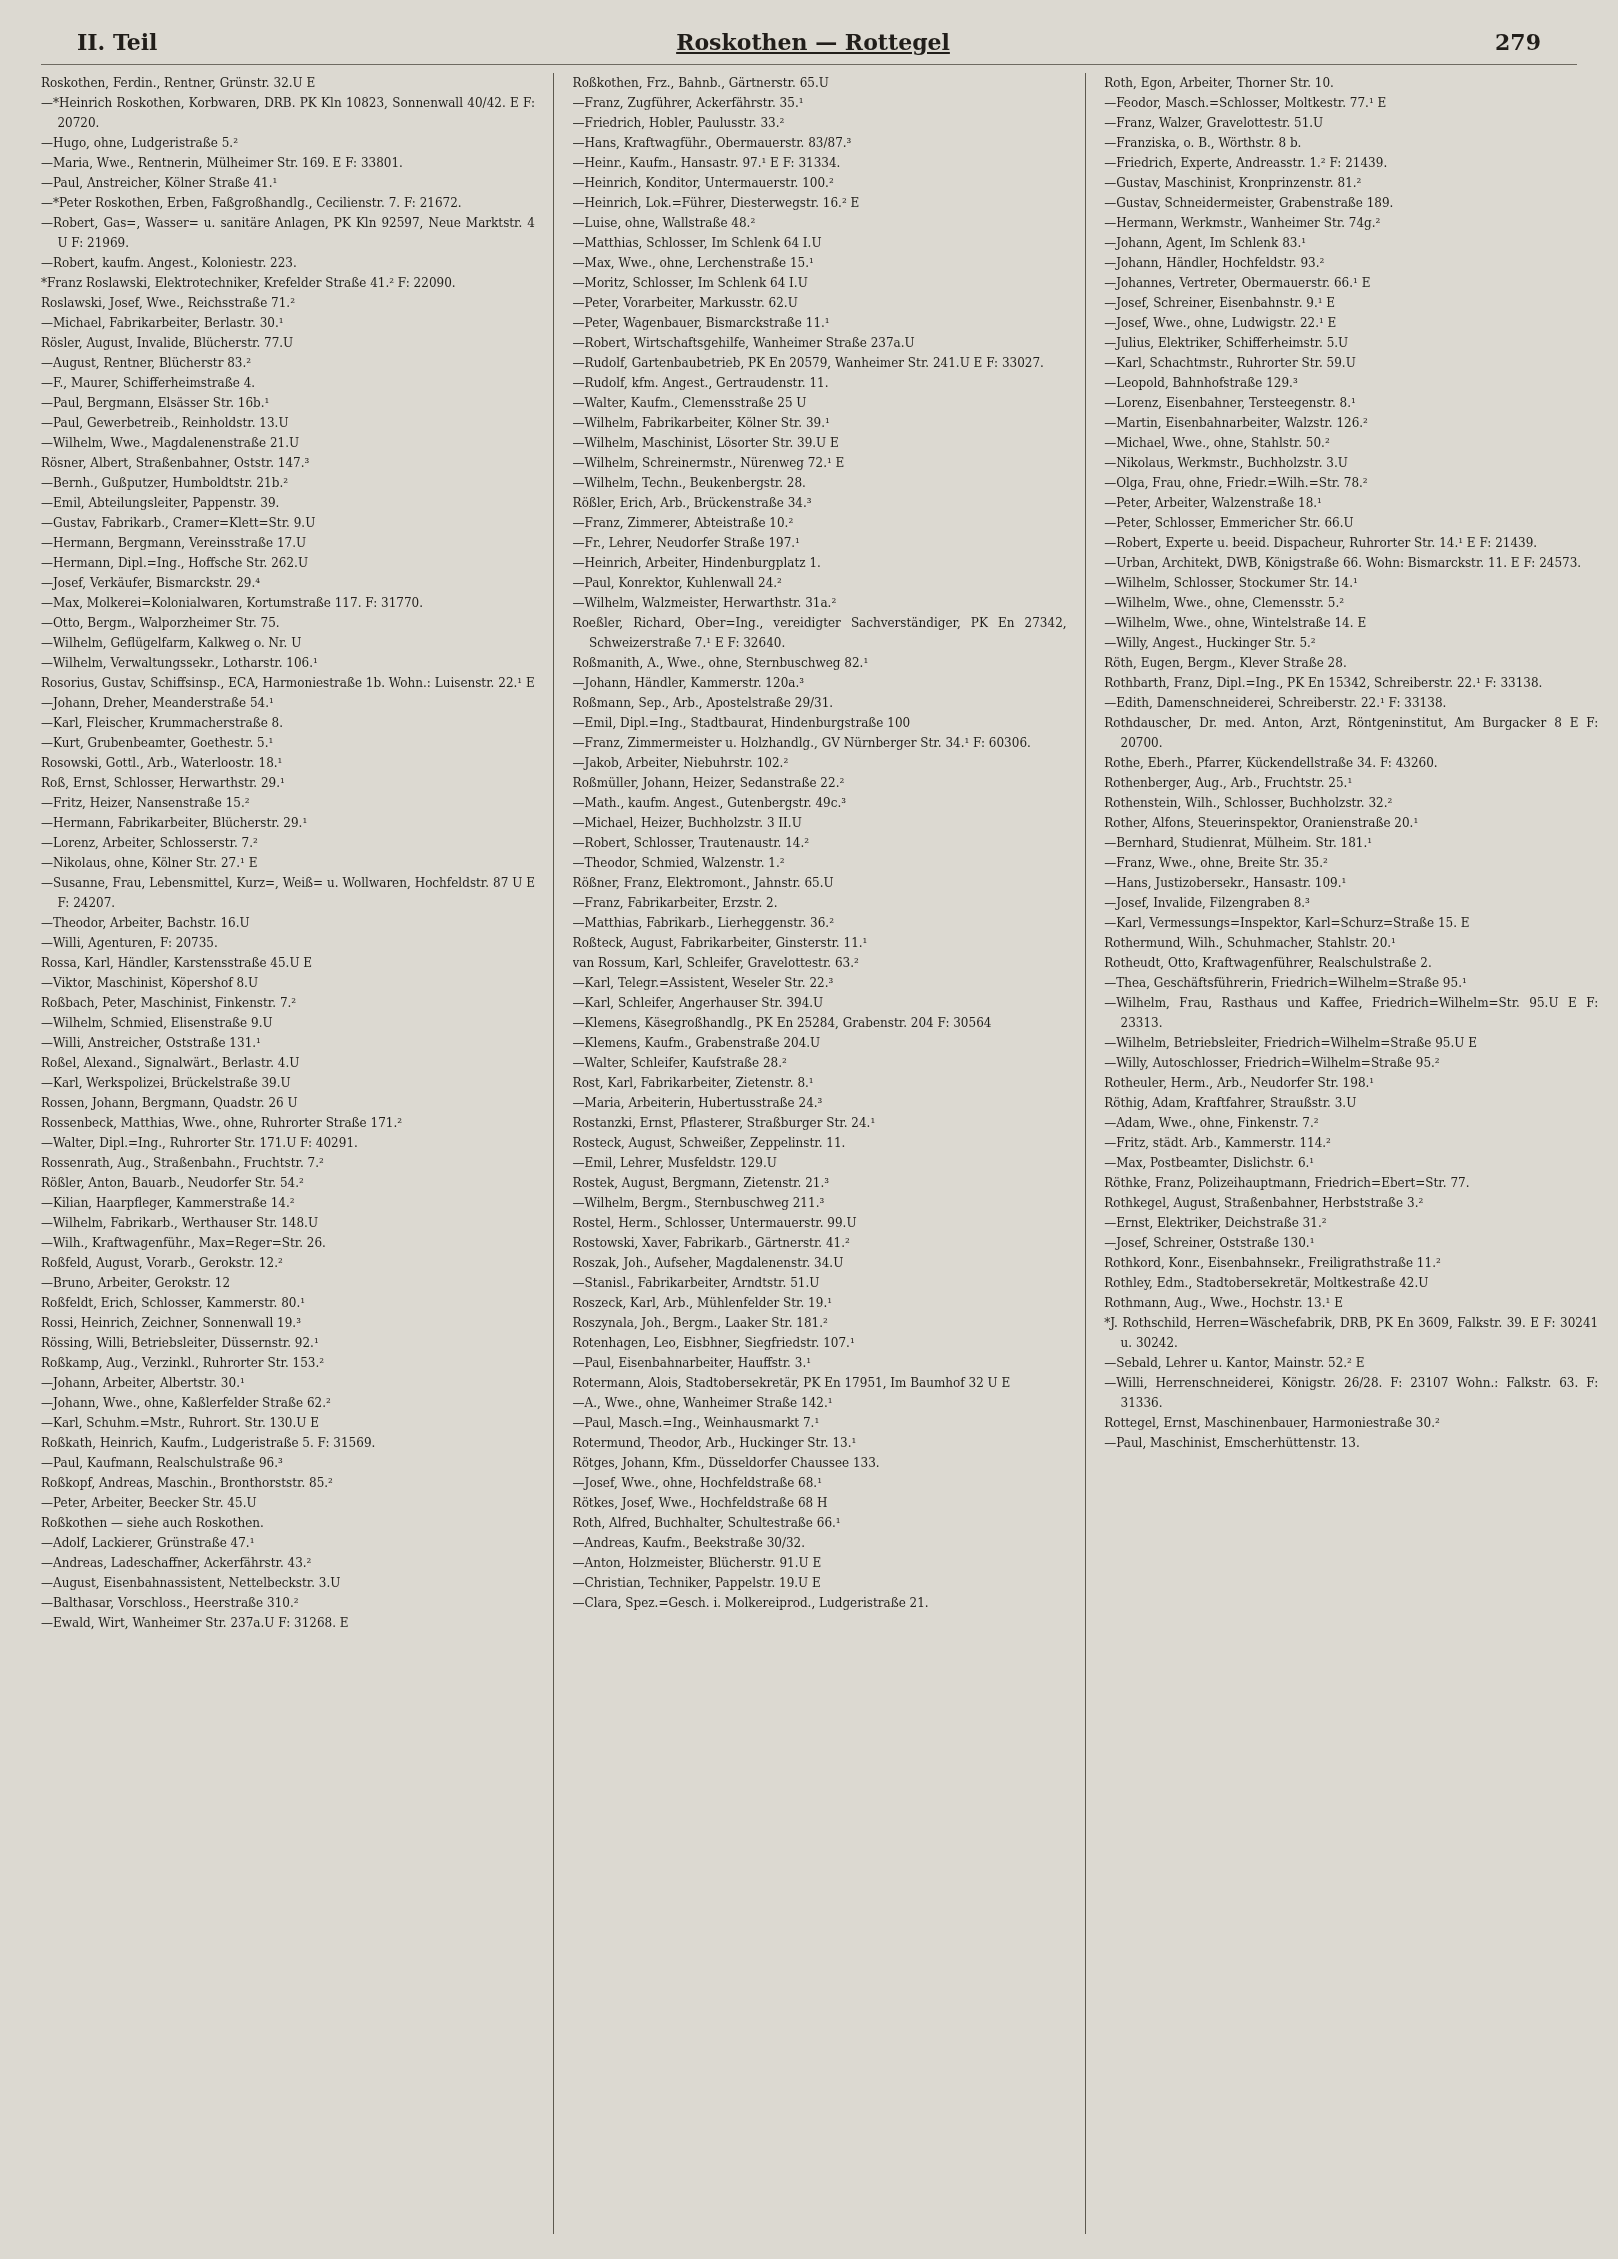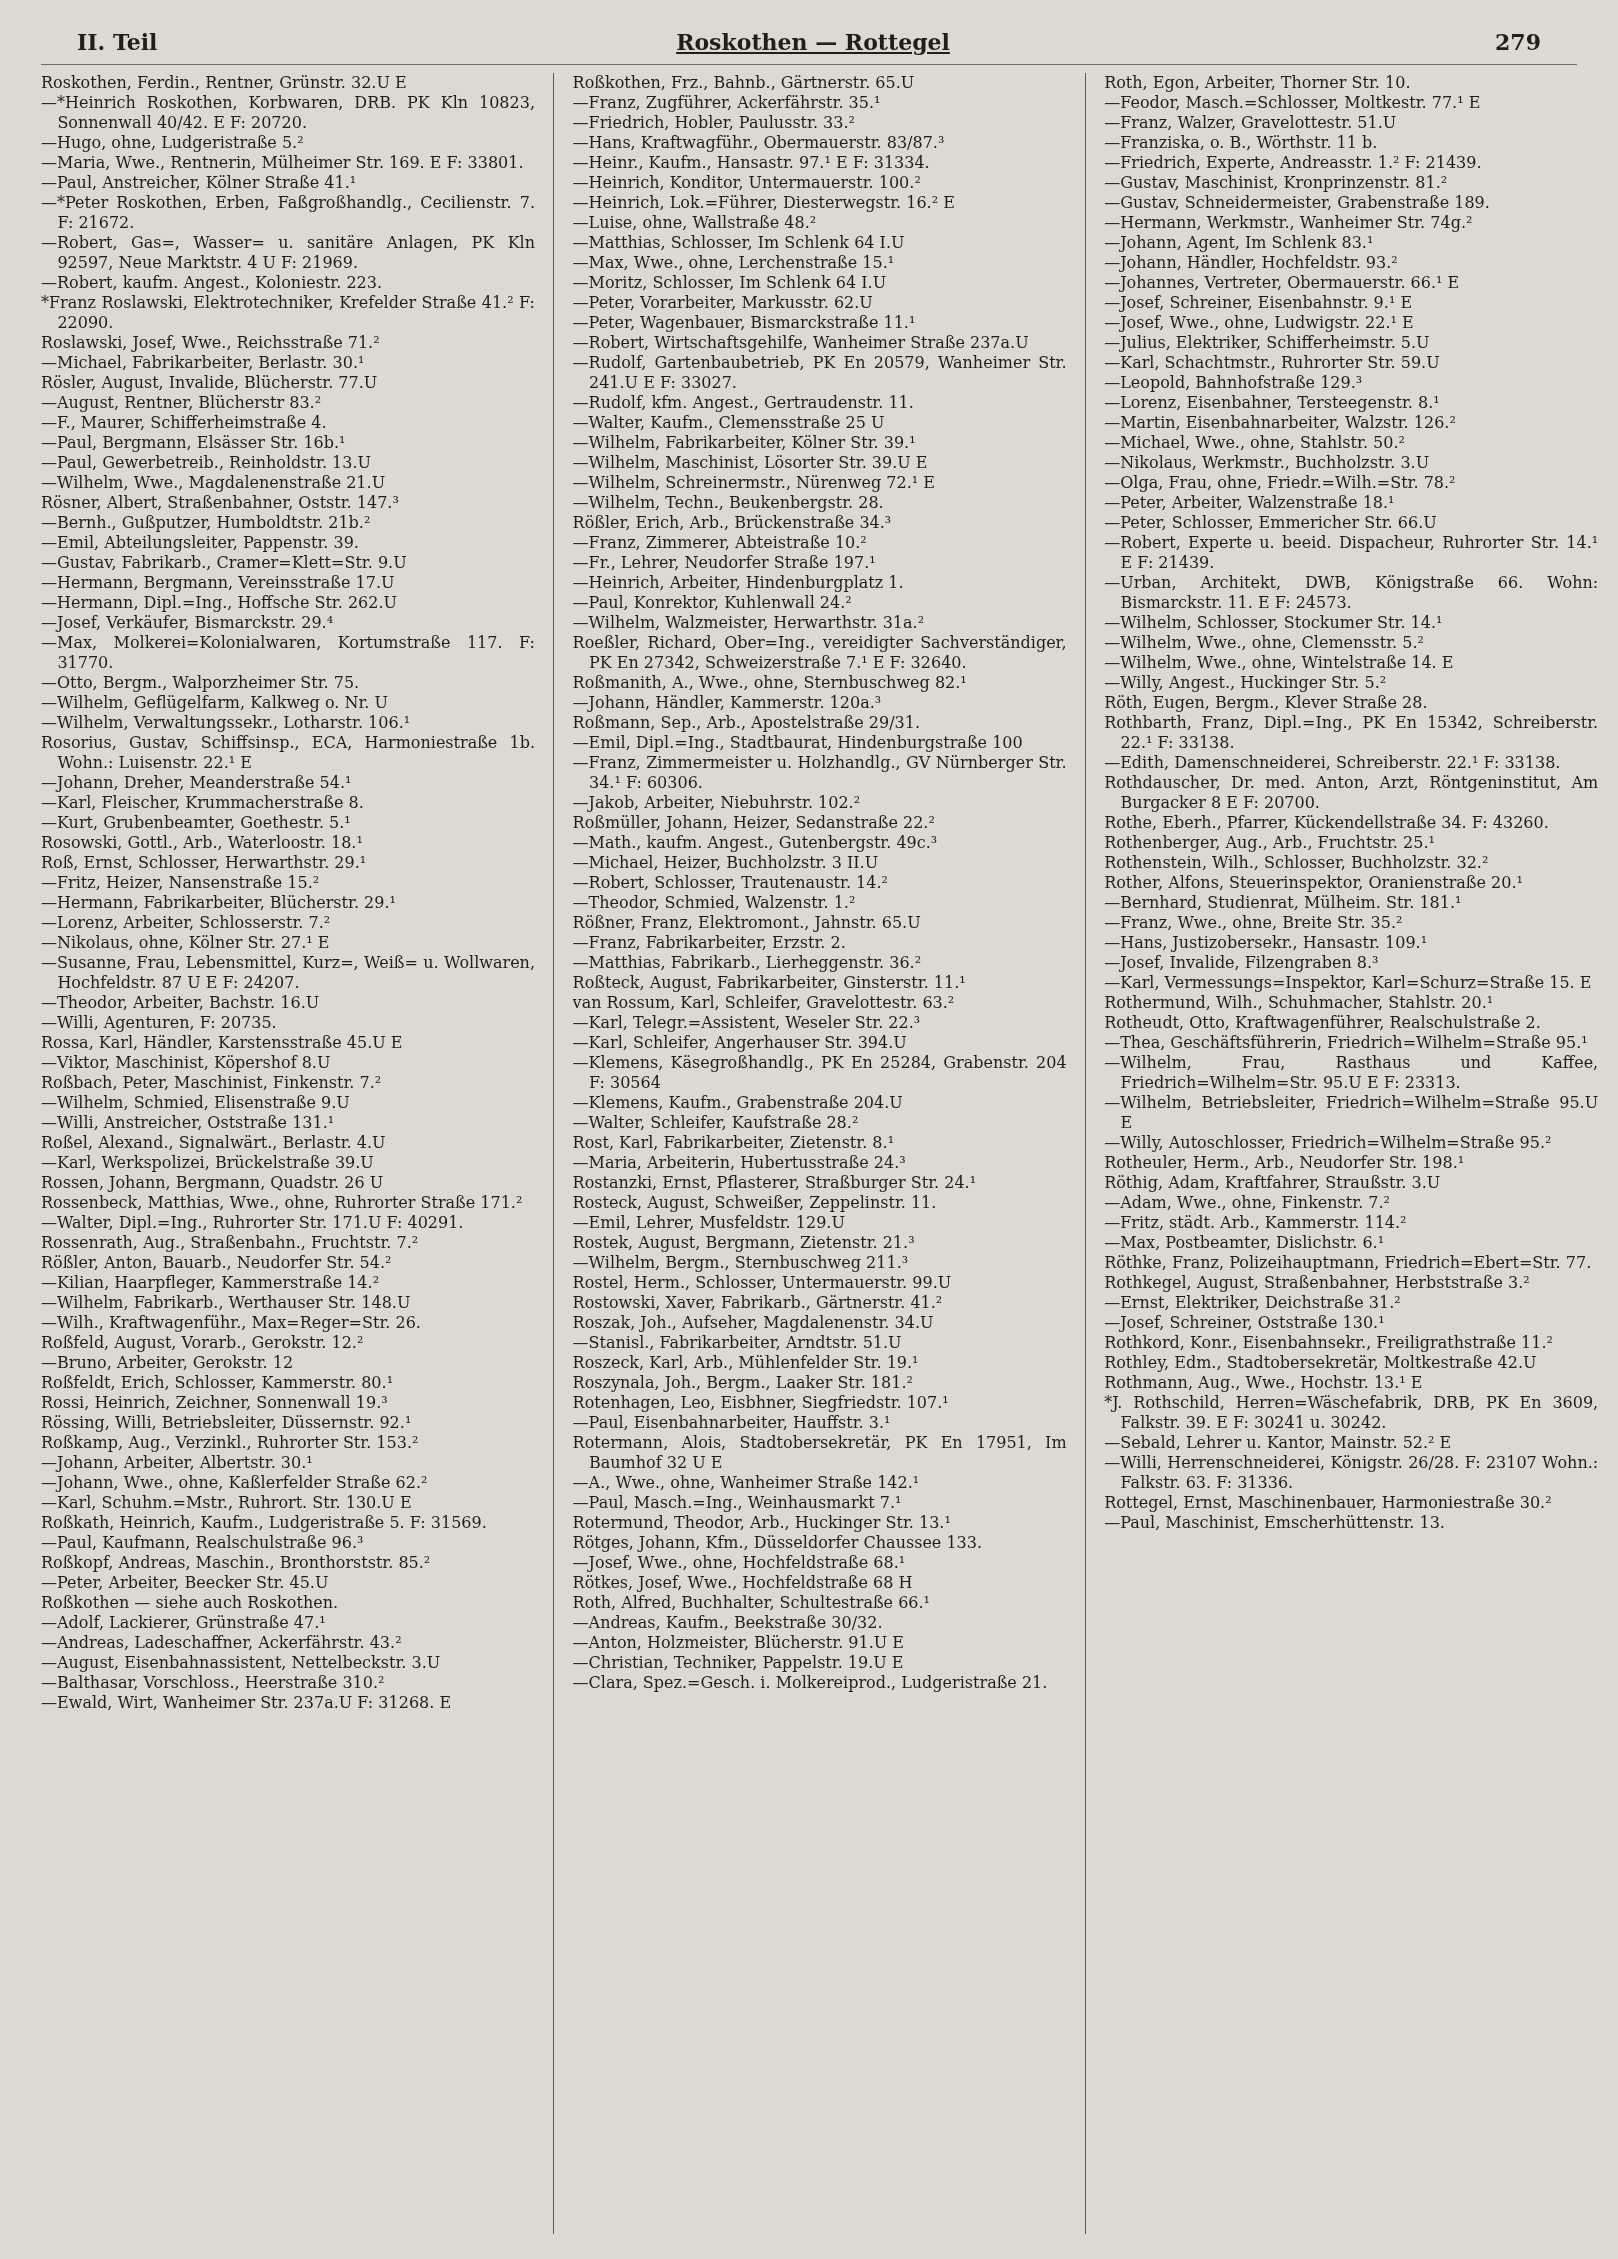--- a/index.html
+++ b/index.html
@@ -22,21 +22,21 @@
   .header-rule {
     position:absolute; top:64px; left:41px; right:41px;
     border-top:1px solid #6e6a61;
   }
   .columns {
     position:absolute; top:73px; left:41px; right:41px; bottom:25px;
     display:flex;
   }
   .col {
     width:494px; flex:0 0 494px;
-    font-size:16px; line-height:20px;
+    font-size:12px; line-height:20px;
     text-align:justify;
     overflow:hidden;
   }
   .divider { flex:0 0 1px; background:#5d594f; margin:0 18.3px; }
   p.entry {
     margin:0;
     padding-left:16.4px; text-indent:-16.4px;
   }
 </style>
 </head>
@@ -205,21 +205,21 @@
         <p class="entry">—Andreas, Kaufm., Beekstraße 30/32.</p>
         <p class="entry">—Anton, Holzmeister, Blücherstr. 91.U E</p>
         <p class="entry">—Christian, Techniker, Pappelstr. 19.U E</p>
         <p class="entry">—Clara, Spez.=Gesch. i. Molkereiprod., Ludgeristraße 21.</p>
       </div>
     <div class="divider"></div>
     <div class="col">
         <p class="entry">Roth, Egon, Arbeiter, Thorner Str. 10.</p>
         <p class="entry">—Feodor, Masch.=Schlosser, Moltkestr. 77.¹ E</p>
         <p class="entry">—Franz, Walzer, Gravelottestr. 51.U</p>
-        <p class="entry">—Franziska, o. B., Wörthstr. 11 b.</p>
+        <p class="entry">—Franziska, o. B., Wörthstr. 8 b.</p>
         <p class="entry">—Friedrich, Experte, Andreasstr. 1.² F: 21439.</p>
         <p class="entry">—Gustav, Maschinist, Kronprinzenstr. 81.²</p>
         <p class="entry">—Gustav, Schneidermeister, Grabenstraße 189.</p>
         <p class="entry">—Hermann, Werkmstr., Wanheimer Str. 74g.²</p>
         <p class="entry">—Johann, Agent, Im Schlenk 83.¹</p>
         <p class="entry">—Johann, Händler, Hochfeldstr. 93.²</p>
         <p class="entry">—Johannes, Vertreter, Obermauerstr. 66.¹ E</p>
         <p class="entry">—Josef, Schreiner, Eisenbahnstr. 9.¹ E</p>
         <p class="entry">—Josef, Wwe., ohne, Ludwigstr. 22.¹ E</p>
         <p class="entry">—Julius, Elektriker, Schifferheimstr. 5.U</p>

